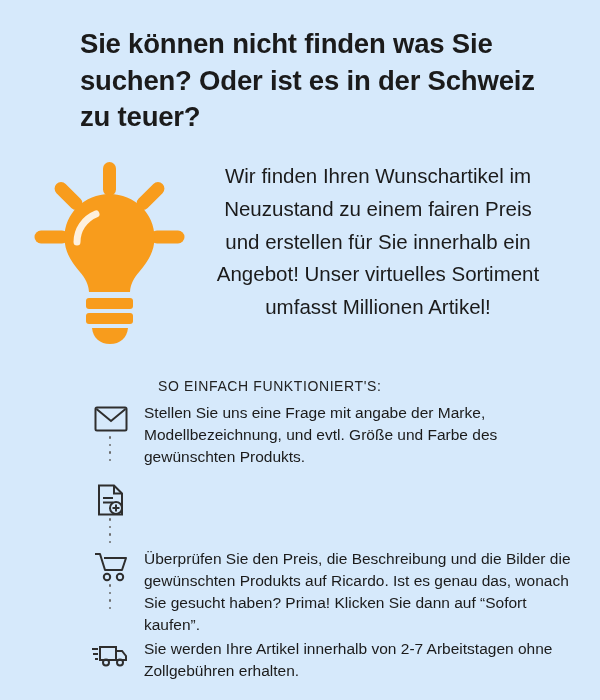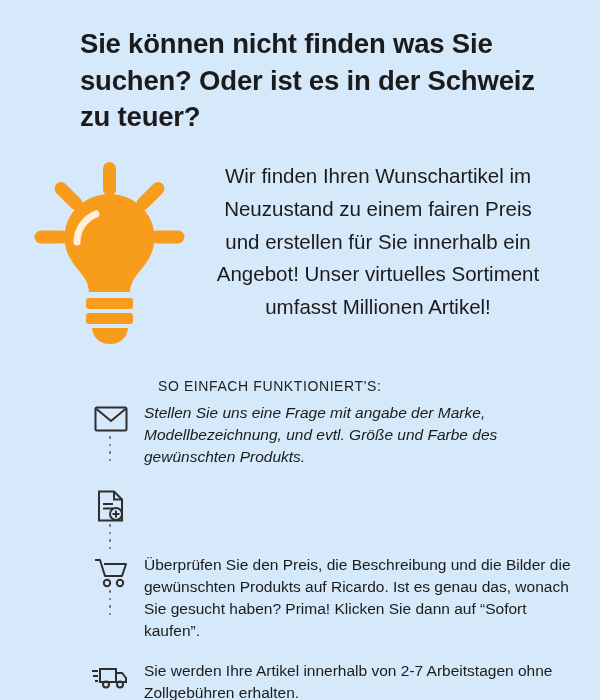--- a/index.html
+++ b/index.html
@@ -102,23 +102,23 @@
     align-items: center;
   }
   .dots i {
     display: block;
     width: 2.5px;
     height: 2.5px;
     border-radius: 50%;
     background: #6b6b6b;
   }
 
-  .step-1 { margin-bottom: 18px; font-style: italic; }
+  .step-1 { margin-bottom: 12px; }
   .step-2 { margin-bottom: 20px; }
-  .step-3 { margin-bottom: 18px; }
+  .step-3 { margin-bottom: 2px; }
 
   svg { display: block; }
 </style>
 </head>
 <body>
 
 <div class="page">
 
   <div class="headline">Sie können nicht finden was Sie suchen? Oder ist es in der Schweiz zu teuer?</div>
 

